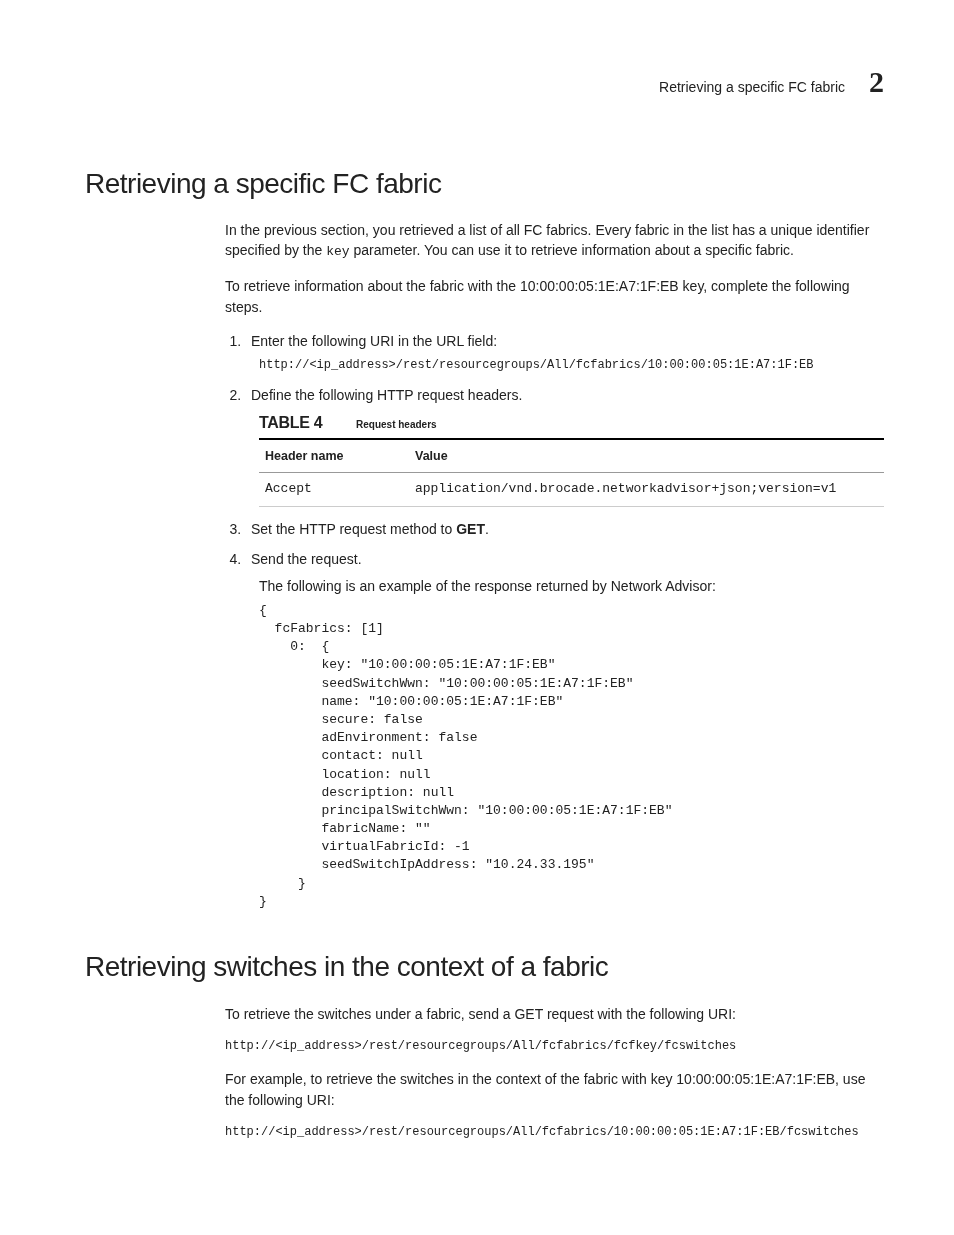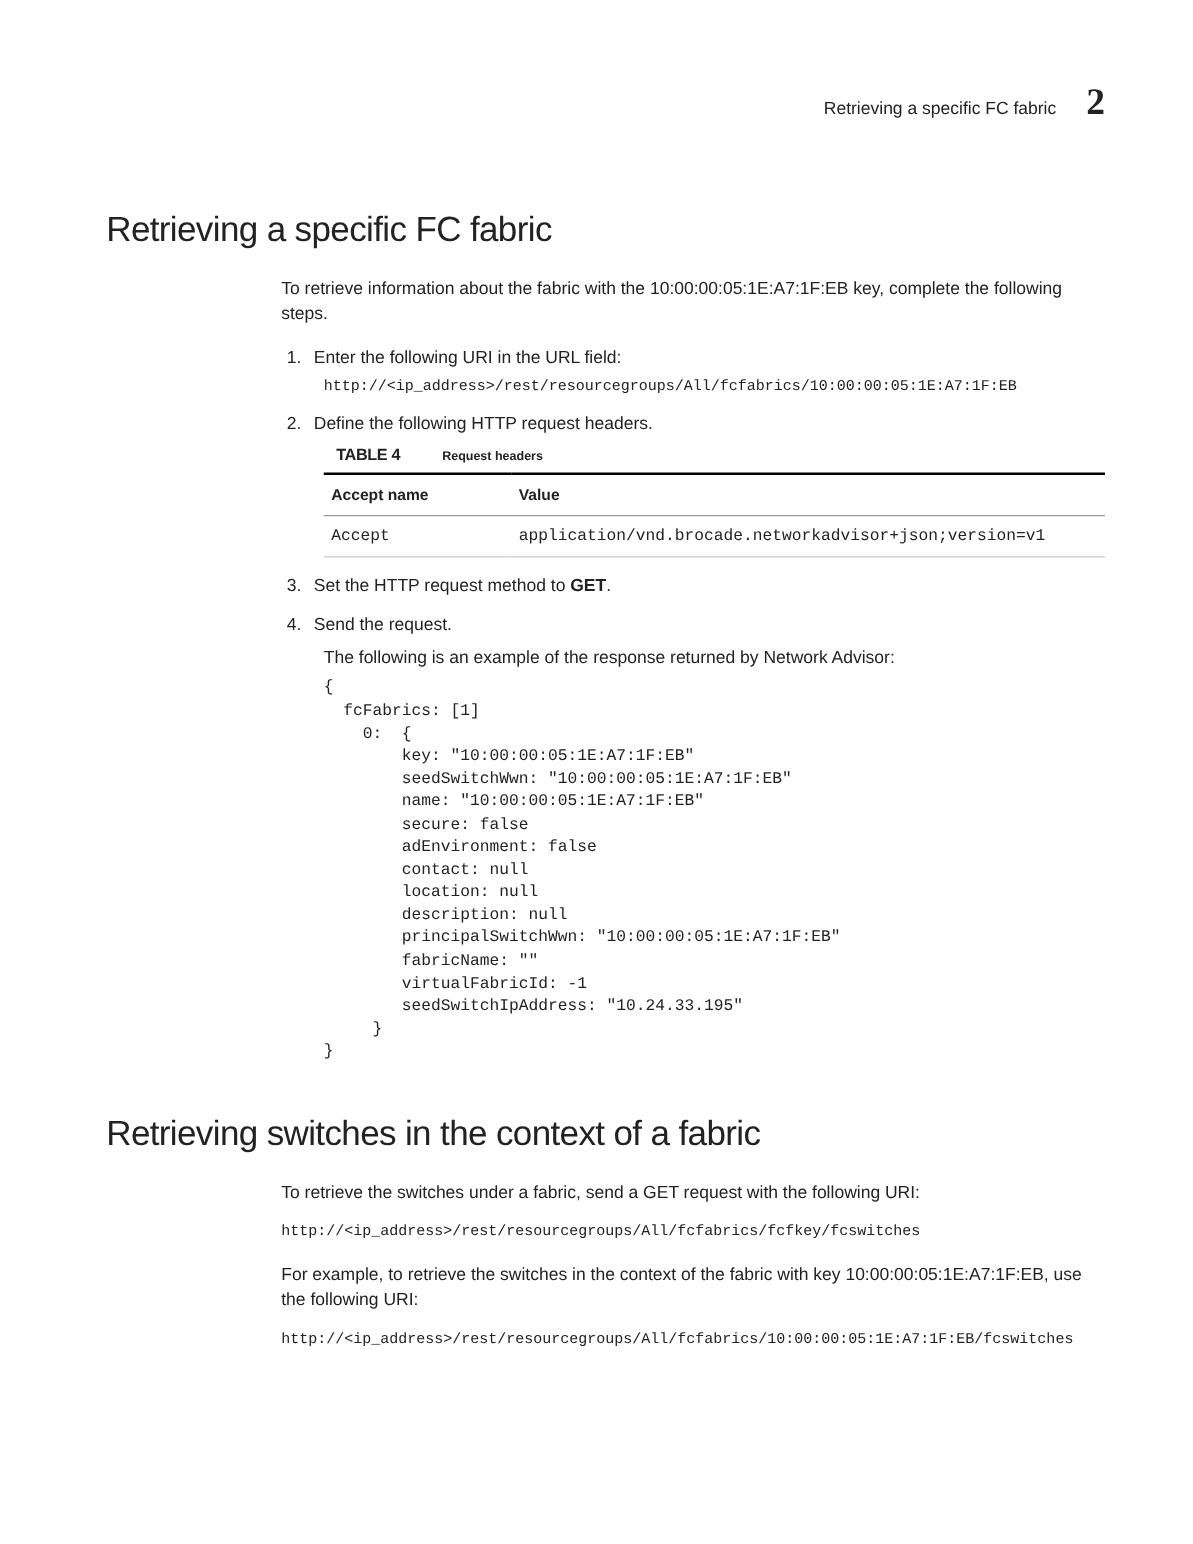--- a/index.html
+++ b/index.html
@@ -64,22 +64,21 @@
     word-break: break-all;
   }
   .table-title {
     margin: 6px 0 4px 8px;
     font-size: 13px;
   }
   .table-title .label {
     font-family: "Helvetica Neue", Helvetica, Arial, sans-serif;
     font-weight: 700;
     letter-spacing: -0.3px;
-    font-size: 13px;
-    margin-left: 10px;
+    font-size: 16px;
   }
   .table-title .caption {
     font-family: "Helvetica Neue", Helvetica, Arial, sans-serif;
     font-weight: 600;
     font-size: 10px;
     margin-left: 30px;
   }
   table.req-headers {
     border-collapse: collapse;
     width: calc(100% - 8px);
@@ -133,39 +132,42 @@
 <div class="page">
 
   <div class="running-head">
     <span class="title">Retrieving a specific FC fabric</span>
     <span class="num">2</span>
   </div>
 
   <h1 class="section-heading">Retrieving a specific FC fabric</h1>
 
   <div class="body-indent">
+    <p>
+      <span>In the previous section, you retrieved a list of all FC fabrics. Every fabric in the list has a unique identifier specified by the </span><span class="mono">key</span><span> parameter. You can use it to retrieve information about a specific fabric.</span>
+    </p>
     <p>To retrieve information about the fabric with the 10:00:00:05:1E:A7:1F:EB key, complete the following steps.</p>
 
     <ol class="steps">
 
       <li>
         <span>Enter the following URI in the URL field:</span>
         <div class="uri-line">http://&lt;ip_address&gt;/rest/resourcegroups/All/fcfabrics/10:00:00:05:1E:A7:1F:EB</div>
       </li>
 
       <li>
         <span>Define the following HTTP request headers.</span>
         <div class="table-title">
           <span class="label">TABLE 4</span>
           <span class="caption">Request headers</span>
         </div>
         <table class="req-headers">
           <thead>
             <tr>
-              <th>Accept name</th>
+              <th>Header name</th>
               <th>Value</th>
             </tr>
           </thead>
           <tbody>
             <tr>
               <td>Accept</td>
               <td class="mono">application/vnd.brocade.networkadvisor+json;version=v1</td>
             </tr>
           </tbody>
         </table>

